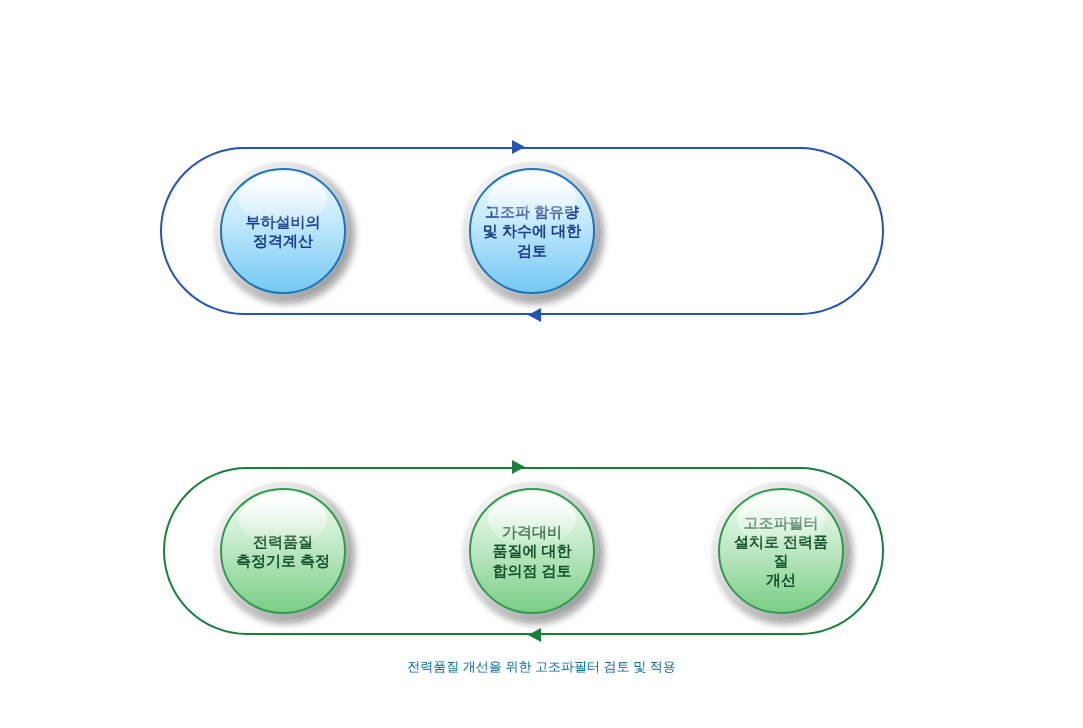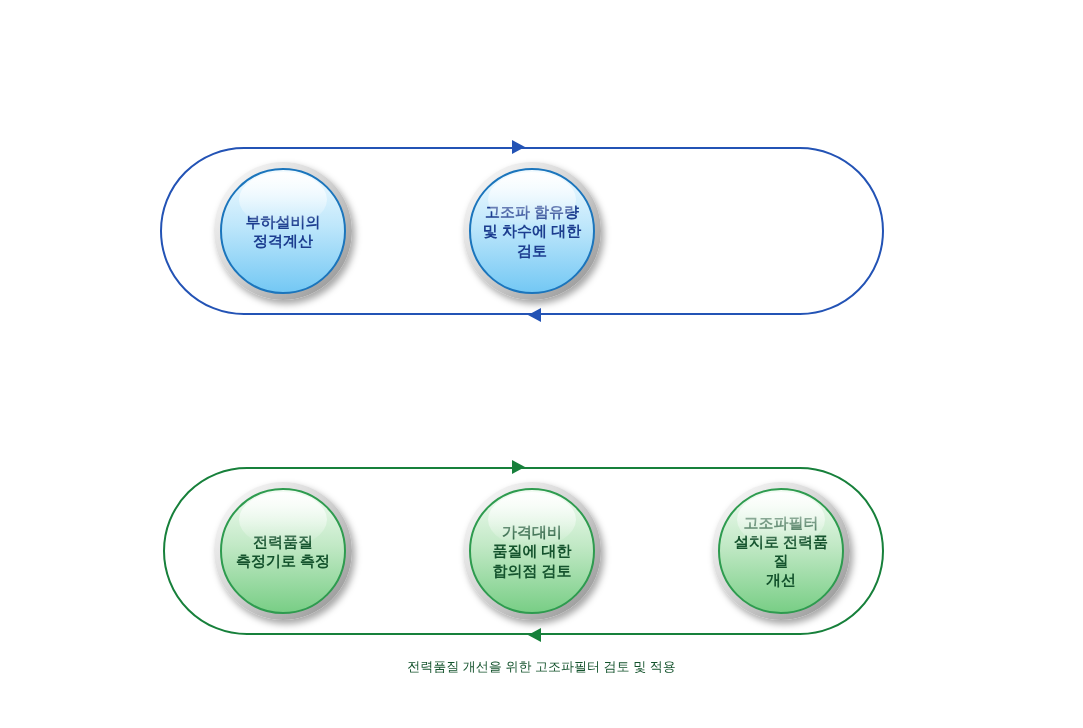--- a/index.html
+++ b/index.html
@@ -80,21 +80,21 @@
     pointer-events: none;
   }
 
   .caption {
     position: absolute;
     left: 0;
     right: 0;
     top: 658px;
     text-align: center;
     font-size: 13px;
-    color: #14532d;
+    color: #0369a1;
   }
 </style>
 </head>
 <body>
 
 <div class="canvas">
 
   <div class="loop blue"></div>
   <div class="arrow blue right" style="left:512px; top:140px;"></div>
   <div class="arrow blue left" style="left:528px; top:308px;"></div>

